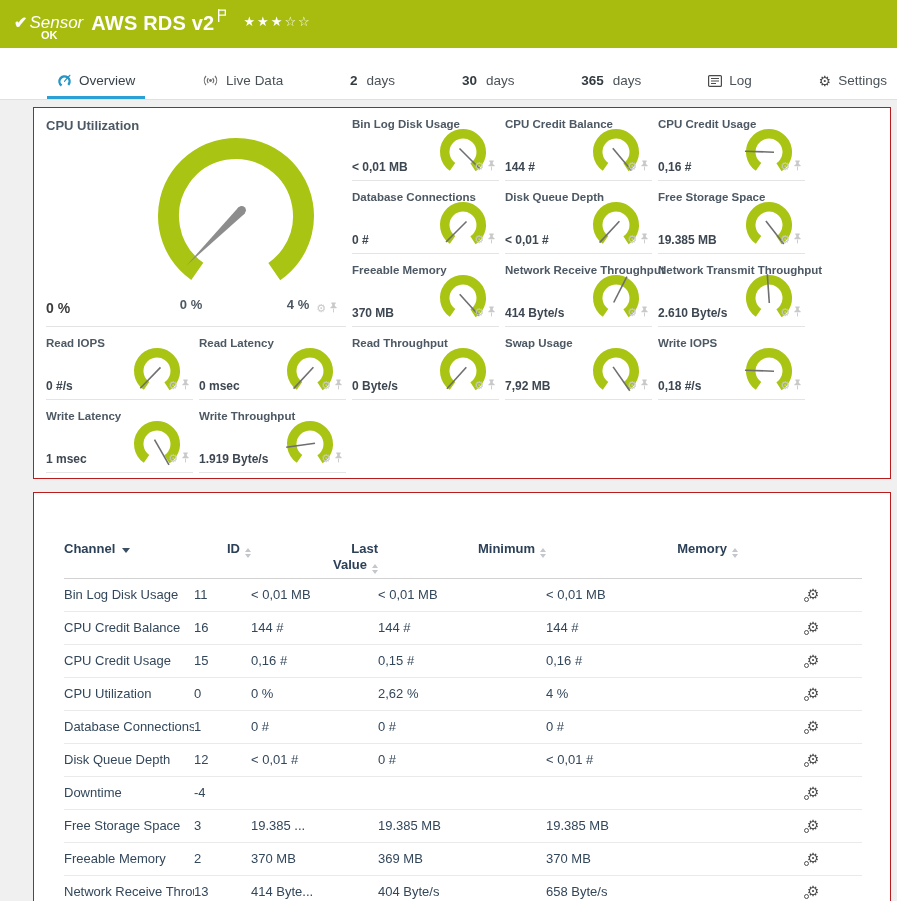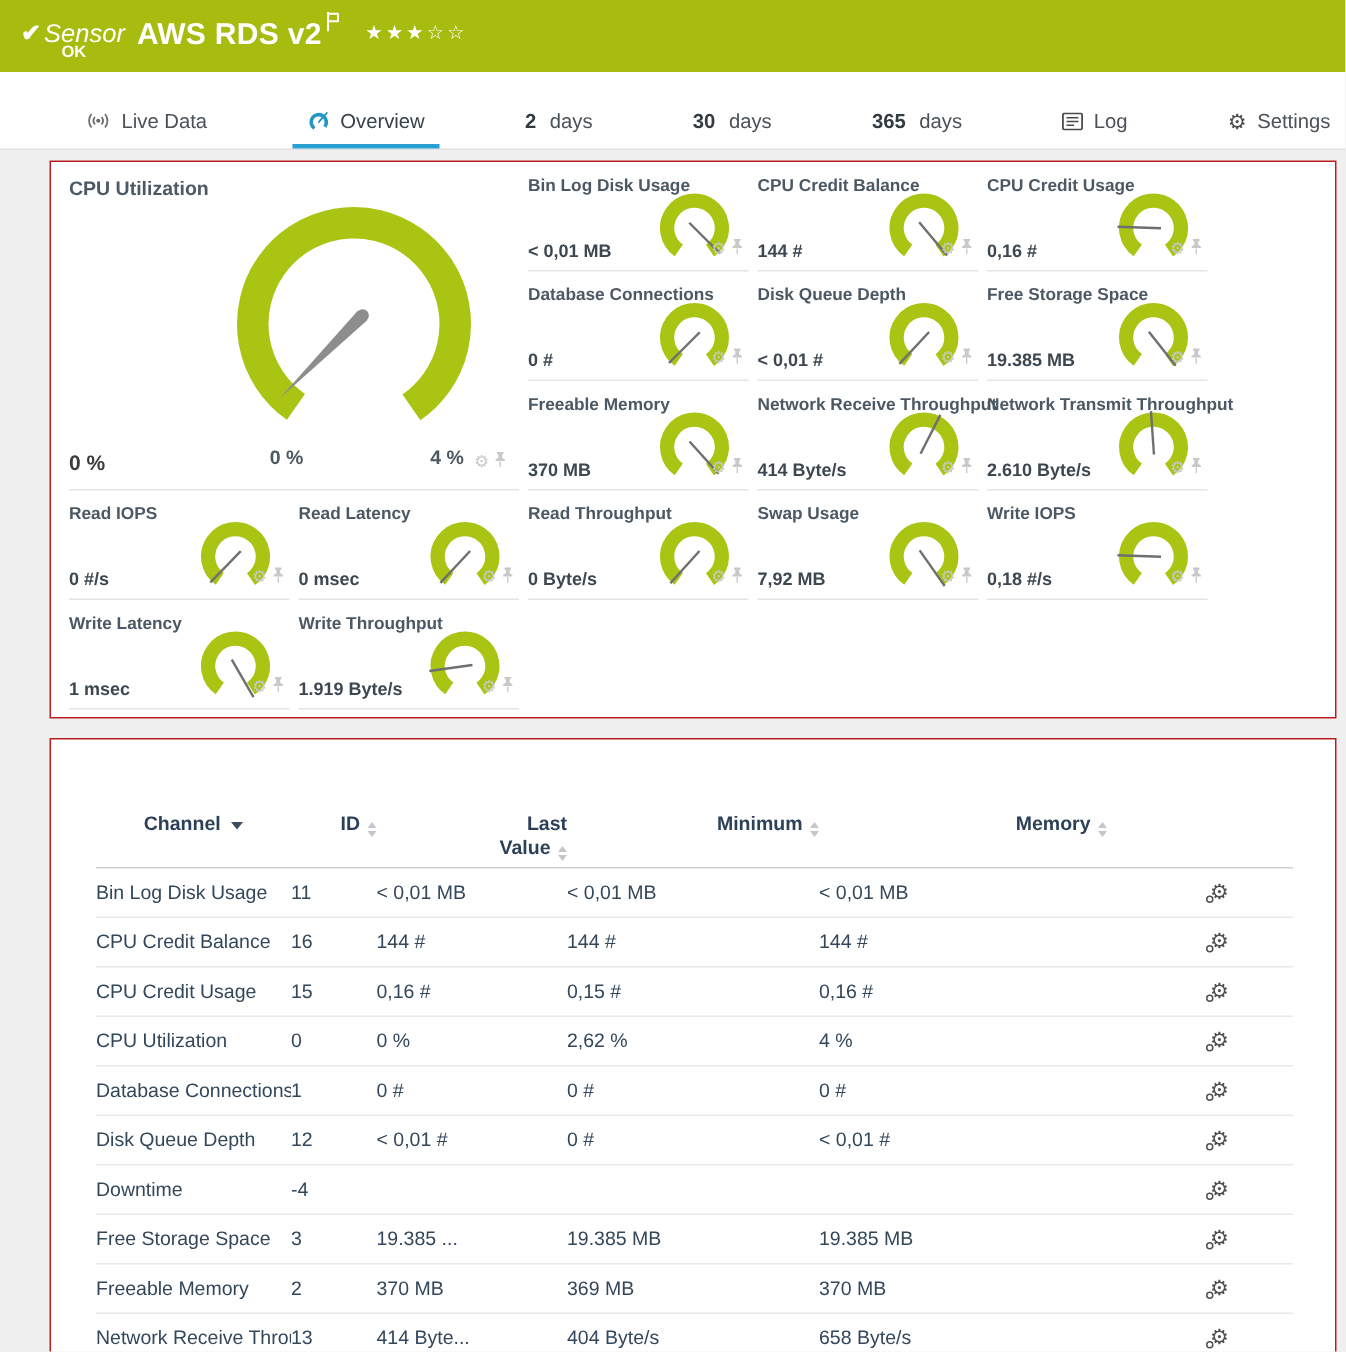--- a/index.html
+++ b/index.html
@@ -50,21 +50,21 @@
   .scale-label{position:absolute;top:181px;width:50px;text-align:center;
                font-size:13px;font-weight:700;color:#4c5863;}
   .scale-min{left:120px;}
   .scale-max{left:227px;}
   
   .chan-table{border-collapse:collapse;width:798px;table-layout:fixed;
               font-size:13px;color:#33475b;}
   .chan-table thead tr{border-bottom:1px solid #d2d2d2;}
   .chan-table th{font-weight:700;color:#2c4158;text-align:right;vertical-align:top;
                  padding:12px 0 0 0;height:49px;line-height:16px;white-space:nowrap;}
-  .chan-table th.left{text-align:center;}
+  .chan-table th.left{text-align:left;}
   .chan-table tbody tr{border-bottom:1px solid #eaeaea;height:33px;}
   .chan-table td{text-align:left;padding:0;white-space:nowrap;overflow:hidden;}
   .chan-table td.left{text-align:left;}
   .chan-table td.action{text-align:center;padding-left:26px;}
   .sort{display:inline-flex;flex-direction:column;gap:2px;margin-left:5px;vertical-align:1px;}
   .sort i{display:block;width:0;height:0;border-left:3.5px solid transparent;border-right:3.5px solid transparent;}
   .sort i.up{border-bottom:4px solid #c3c7cb;}
   .sort i.down{border-top:4px solid #c3c7cb;}
   .sort-down-active{display:inline-block;width:0;height:0;border-left:4px solid transparent;
                     border-right:4px solid transparent;border-top:5px solid #3b4f63;margin-left:7px;}
@@ -83,42 +83,42 @@
     <span class="flag"><svg width="10" height="13" viewBox="0 0 10 13">
           <path d="M1.7 1.2h6.6v5H1.7" fill="none" stroke="#fff" stroke-width="1.3"></path>
           <path d="M1.7 0v13" stroke="#fff" stroke-width="1.4"></path>
         </svg></span>
     <span class="stars" id="stars">★★★☆☆</span>
   </div>
   <span class="status-ok">OK</span>
 </header>
 
 <nav class="tabbar" id="tabbar">
+    <div class="tab active">
+      <span class="tab-icon">
+        <svg width="15" height="15" viewBox="0 0 16 16" style="overflow:visible">
+          <circle cx="8" cy="9" r="5.4" fill="none" stroke="#2596c6" stroke-width="2.6" stroke-dasharray="25.5 34" transform="rotate(125 8 9)"></circle>
+          <path d="M8 9 L13.8 2.4 9.2 7.4 Z" fill="#2596c6" stroke="#2596c6" stroke-width="1.2" stroke-linejoin="round"></path>
+        </svg>
+      </span>
+      <span>Overview</span>
+    </div>
     <div class="tab">
       <span class="tab-icon">
         <svg width="17" height="13" viewBox="0 0 17 13">
           <g stroke="#6e6e6e" fill="none" stroke-width="1.2">
             <path d="M4 2a7 7 0 0 0 0 9"></path>
             <path d="M13 2a7 7 0 0 1 0 9"></path>
             <path d="M6.3 4a4 4 0 0 0 0 5"></path>
             <path d="M10.7 4a4 4 0 0 1 0 5"></path>
           </g>
           <circle cx="8.5" cy="6.5" r="1.4" fill="#6e6e6e"></circle>
         </svg>
       </span>
       <span>Live Data</span>
-    </div>
-    <div class="tab active">
-      <span class="tab-icon">
-        <svg width="15" height="15" viewBox="0 0 16 16" style="overflow:visible">
-          <circle cx="8" cy="9" r="5.4" fill="none" stroke="#2596c6" stroke-width="2.6" stroke-dasharray="25.5 34" transform="rotate(125 8 9)"></circle>
-          <path d="M8 9 L13.8 2.4 9.2 7.4 Z" fill="#2596c6" stroke="#2596c6" stroke-width="1.2" stroke-linejoin="round"></path>
-        </svg>
-      </span>
-      <span>Overview</span>
     </div>
     <div class="tab">
       <span class="bold">2</span>
       <span>days</span>
     </div>
     <div class="tab">
       <span class="bold">30</span>
       <span>days</span>
     </div>
     <div class="tab">

